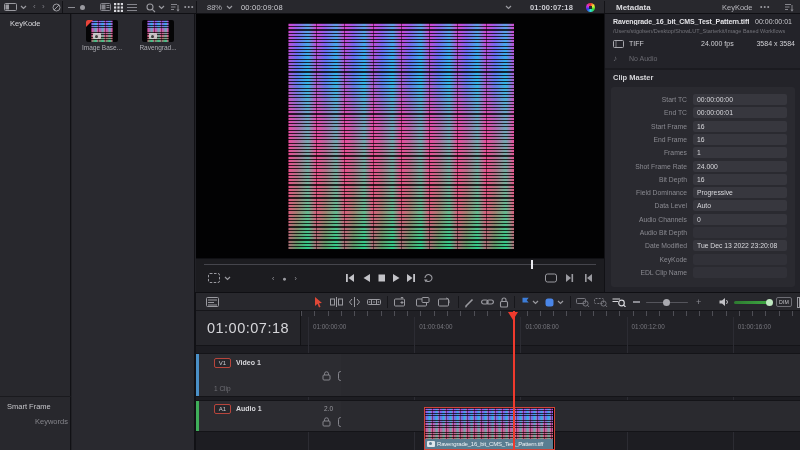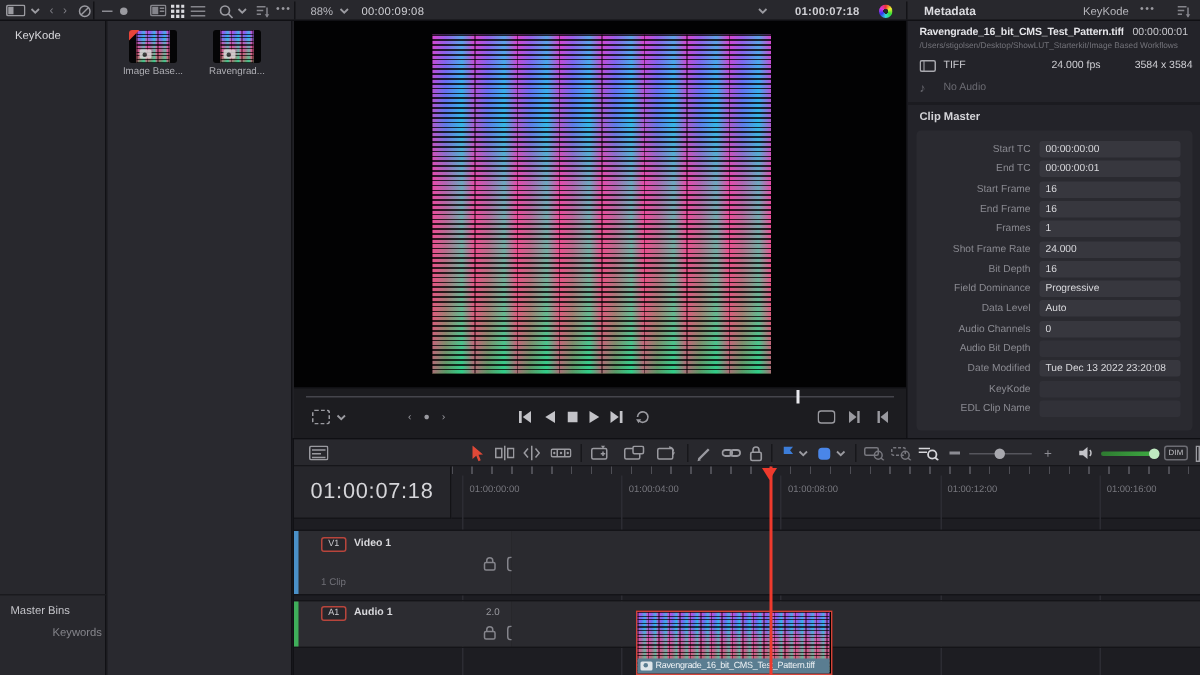--- a/index.html
+++ b/index.html
@@ -236,21 +236,21 @@
             <line x1="7" y1="2" x2="7" y2="8"></line>
           </g>
           <polygon points="5.5,6.5 8.5,6.5 7,8.8" fill="#85858c"></polygon>
         </svg>
     </span>
   </div>
 
   <div class="sidebar">
     <div class="master txt">KeyKode</div>
     <div class="sb-sep"></div>
-    <div class="smartbins txt">Master Bins</div>
+    <div class="smartbins txt">Smart Frame</div>
     <div class="keywords txt">Keywords</div>
   </div>
 
   <div class="mediapool">
     <div>
       <div class="thumb" style="left:14px;">
         <div class="tp-mini"></div>
         <div class="corner-flag"></div>
         <div class="thumb-cam"></div>
       </div>

